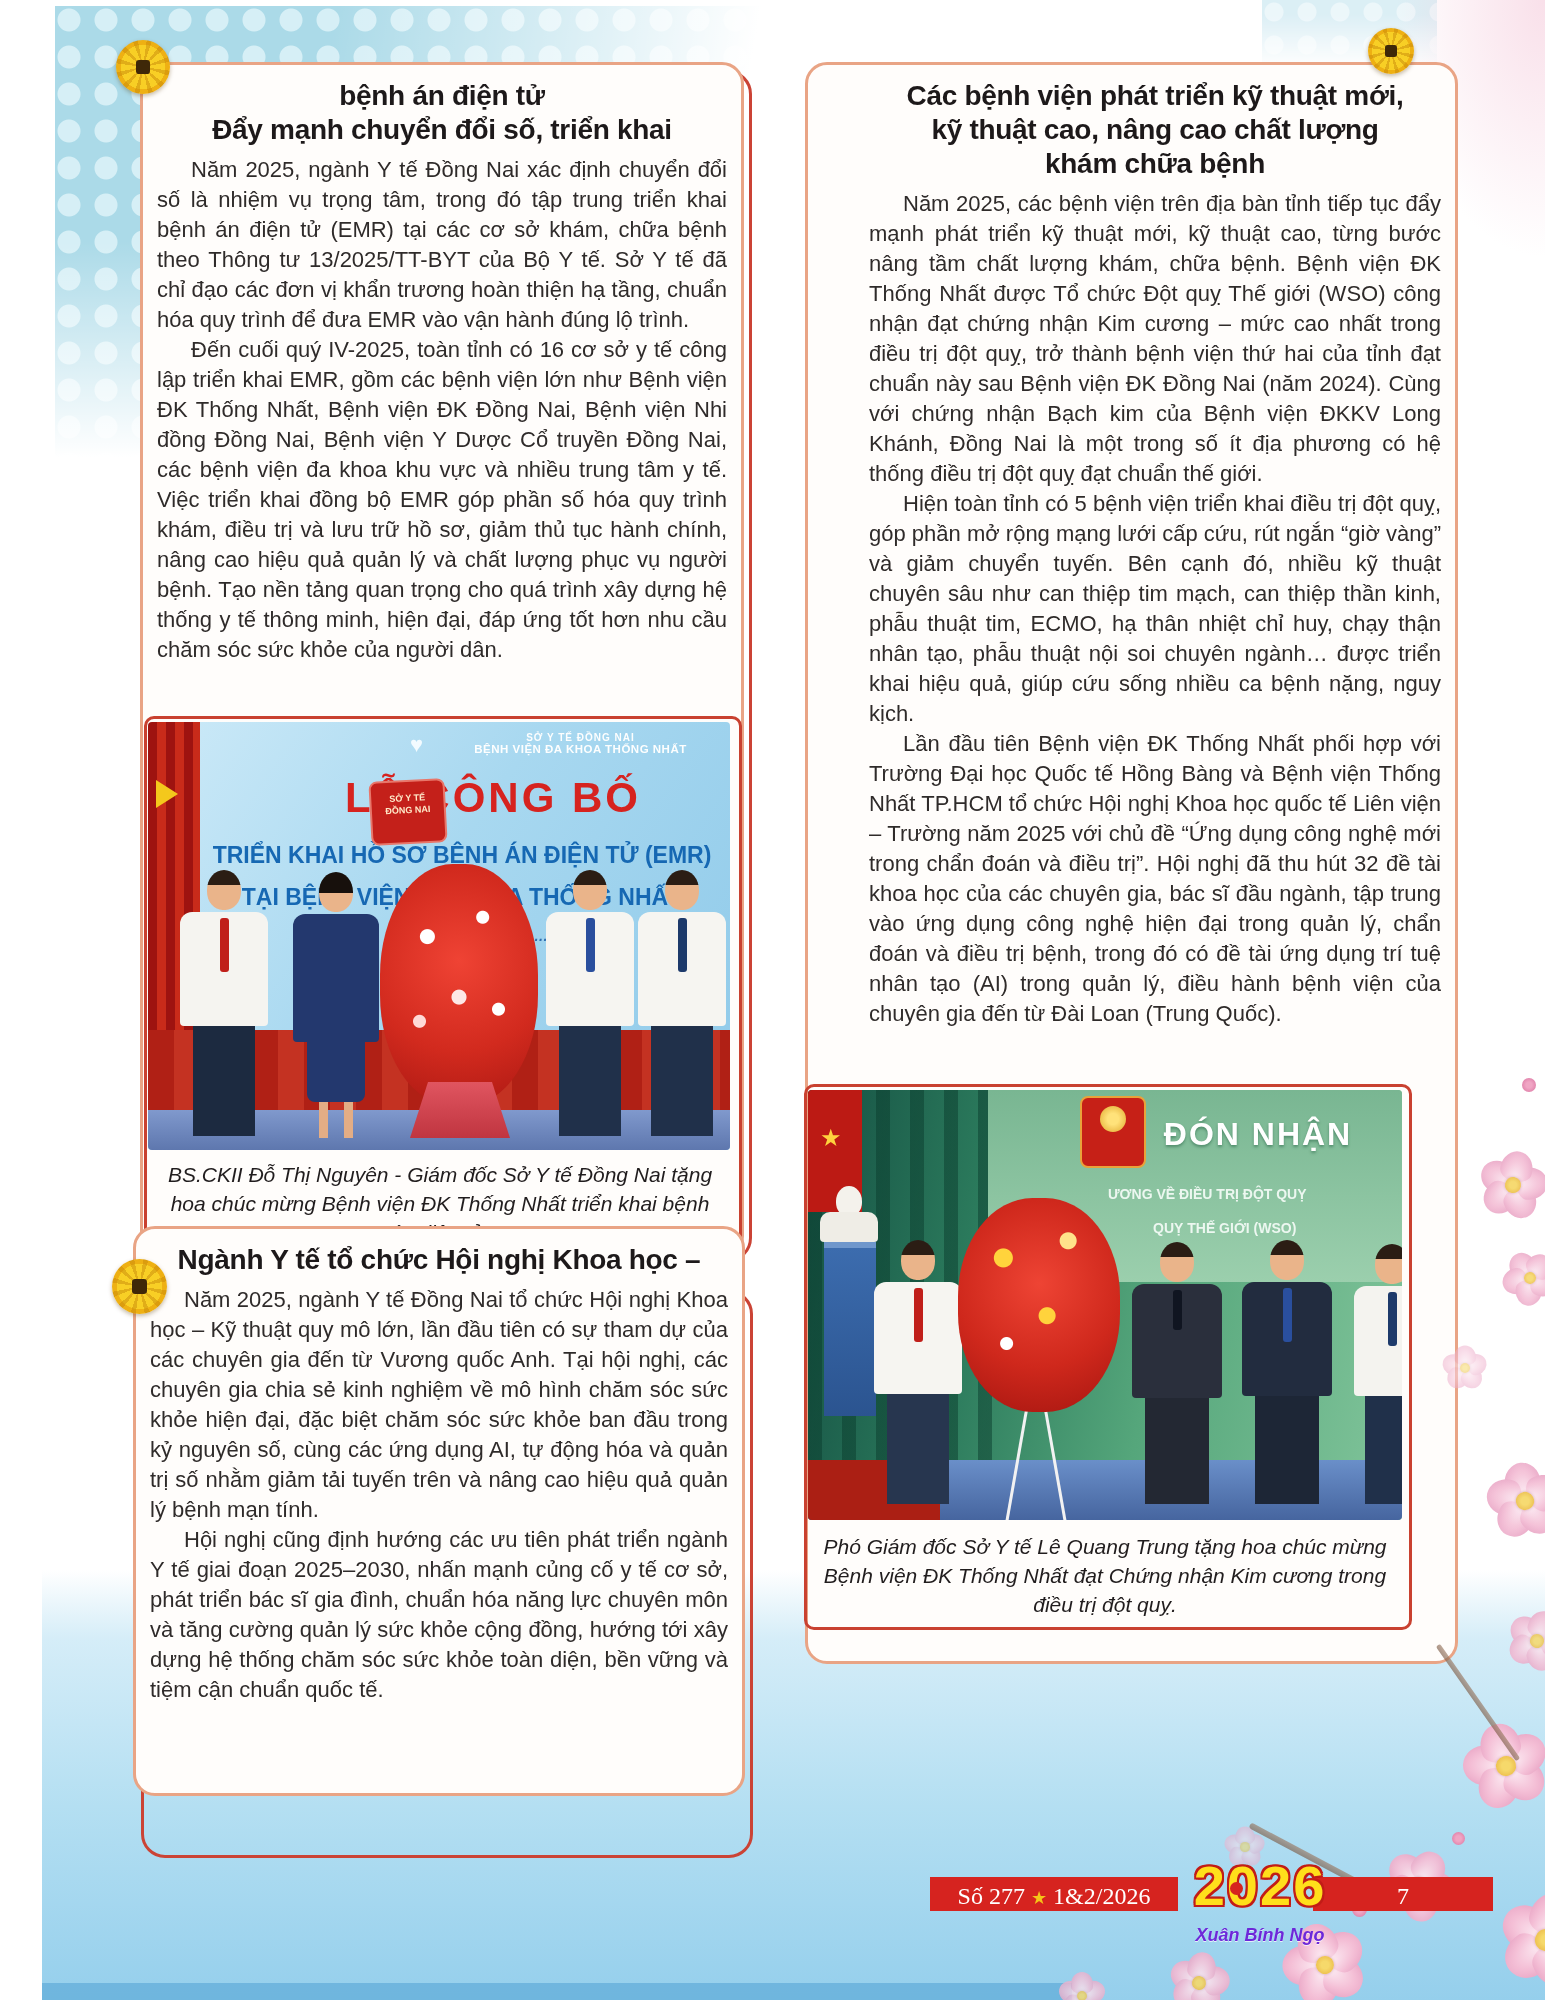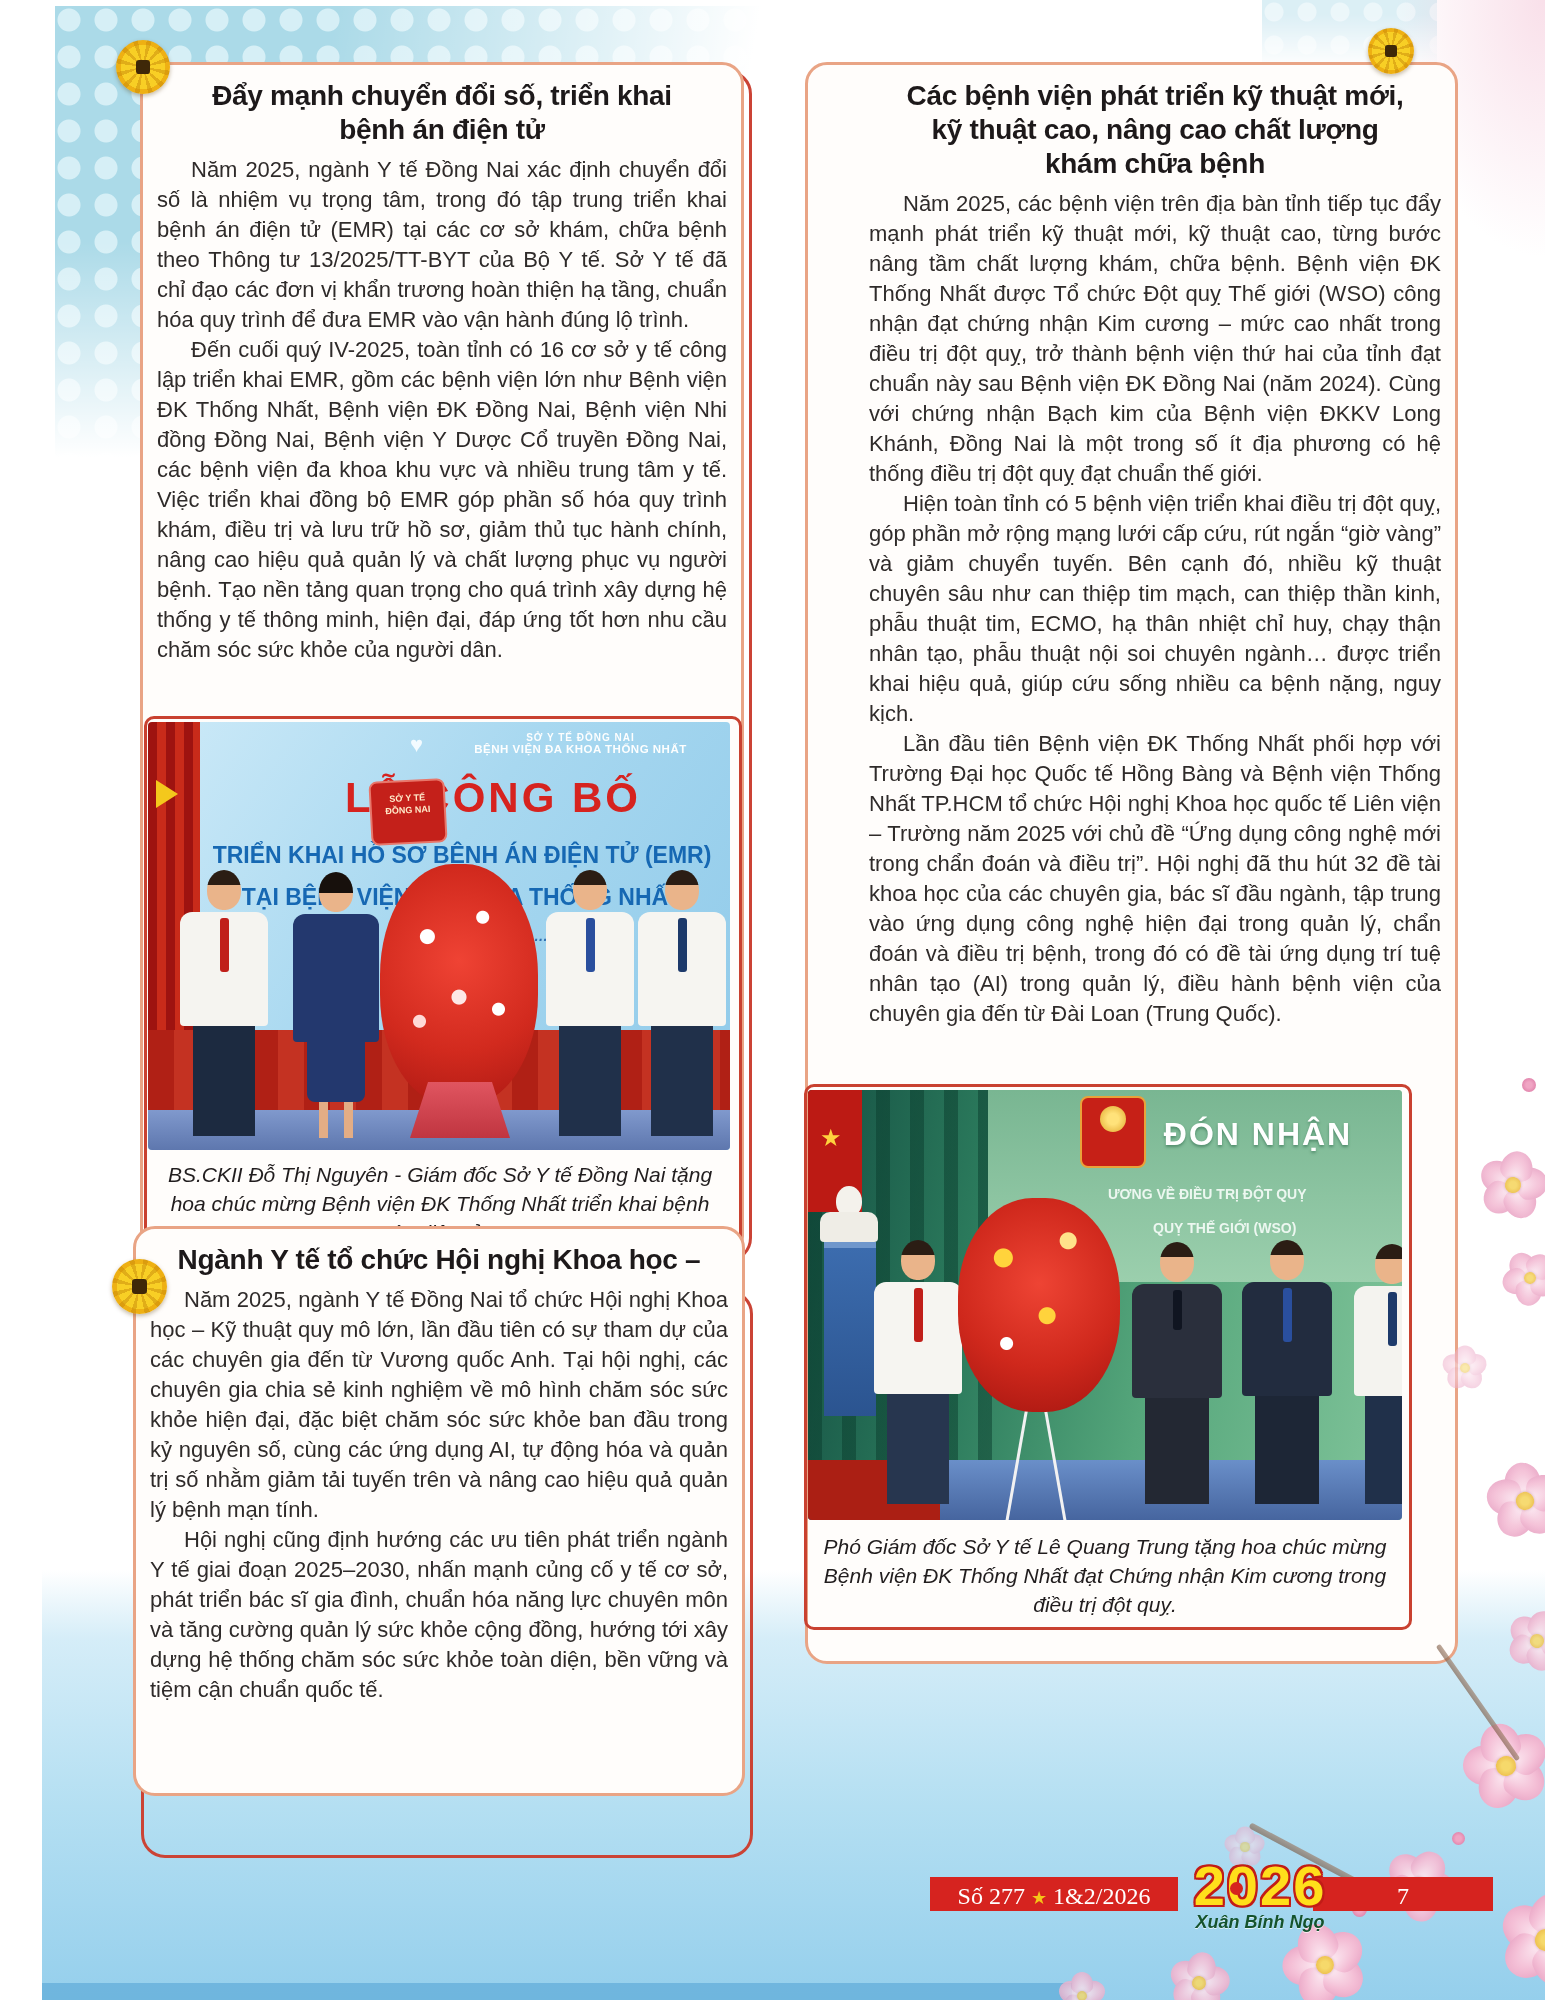--- a/index.html
+++ b/index.html
@@ -126,41 +126,41 @@
       radial-gradient(circle at 50% 40%,#ee4434 0%,#cf281c 55%,#a41510 100%);}
 
   
   .footer-bar{background:#d6231f;color:#ffffff;font-family:"Liberation Serif",serif;
     font-size:24px;font-weight:normal;text-align:center;line-height:38px;}
   .footer-star{color:#f5c518;font-size:18px;}
   .year-logo{font-weight:bold;font-size:56px;line-height:52px;color:#ffdf1b;letter-spacing:2px;
     text-shadow:-2px 0 #c21d17,2px 0 #c21d17,0 -2px #c21d17,0 2px #c21d17,
       -2px -2px #c21d17,2px 2px #c21d17,-2px 2px #c21d17,2px -2px #c21d17;text-align:center;}
   .year-dot{position:absolute;left:52px;top:22px;width:13px;height:13px;border-radius:50%;background:#d6231f;}
-  .year-season{color:#14532d;font-weight:bold;font-style:italic;font-size:18px;text-align:center;
-    text-shadow:0 1px 0 rgba(255,255,255,.7);}
+  .year-season{color:#6d28d9;font-weight:bold;font-style:italic;font-size:18px;text-align:center;
+    text-shadow:0 1px 0 rgba(255,255,255,.7);margin-top:13px;}
 </style>
 </head>
 <body>
 
 <div class="page">
 
   <div class="abs bg-bottom"></div>
   <div class="abs bg-dots"></div>
   <div class="abs bg-dots-right"></div>
   <div class="abs bg-corner-pink"></div>
   <div class="abs bg-bottom-strip"></div>
 
   <div class="abs red-offset" style="left:148px;top:70px;width:598px;height:1186px;"></div>
   <div class="abs red-offset" style="left:141px;top:1290px;width:606px;height:562px;"></div>
 
   <div class="abs art-box" style="left:140px;top:62px;width:598px;height:1190px;">
     <div class="headline" style="margin:14px 18px 0;">
+      <div>bệnh án điện tử</div>
       <div>Đẩy mạnh chuyển đổi số, triển khai</div>
-      <div>bệnh án điện tử</div>
     </div>
     <div class="bodytext" style="margin:8px 14px 0;">
       <p>Năm 2025, ngành Y tế Đồng Nai xác định chuyển đổi số là nhiệm vụ trọng tâm, trong đó tập trung triển khai bệnh án điện tử (EMR) tại các cơ sở khám, chữa bệnh theo Thông tư 13/2025/TT-BYT của Bộ Y tế. Sở Y tế đã chỉ đạo các đơn vị khẩn trương hoàn thiện hạ tầng, chuẩn hóa quy trình để đưa EMR vào vận hành đúng lộ trình.</p>
       <p>Đến cuối quý IV-2025, toàn tỉnh có 16 cơ sở y tế công lập triển khai EMR, gồm các bệnh viện lớn như Bệnh viện ĐK Thống Nhất, Bệnh viện ĐK Đồng Nai, Bệnh viện Nhi đồng Đồng Nai, Bệnh viện Y Dược Cổ truyền Đồng Nai, các bệnh viện đa khoa khu vực và nhiều trung tâm y tế. Việc triển khai đồng bộ EMR góp phần số hóa quy trình khám, điều trị và lưu trữ hồ sơ, giảm thủ tục hành chính, nâng cao hiệu quả quản lý và chất lượng phục vụ người bệnh. Tạo nền tảng quan trọng cho quá trình xây dựng hệ thống y tế thông minh, hiện đại, đáp ứng tốt hơn nhu cầu chăm sóc sức khỏe của người dân.</p>
     </div>
   </div>
 
   <div class="abs photo-frame" style="left:144px;top:716px;width:592px;height:532px;"></div>
   <div class="abs photo" style="left:148px;top:722px;width:582px;height:428px;">
     <div class="p1-bg"></div>

